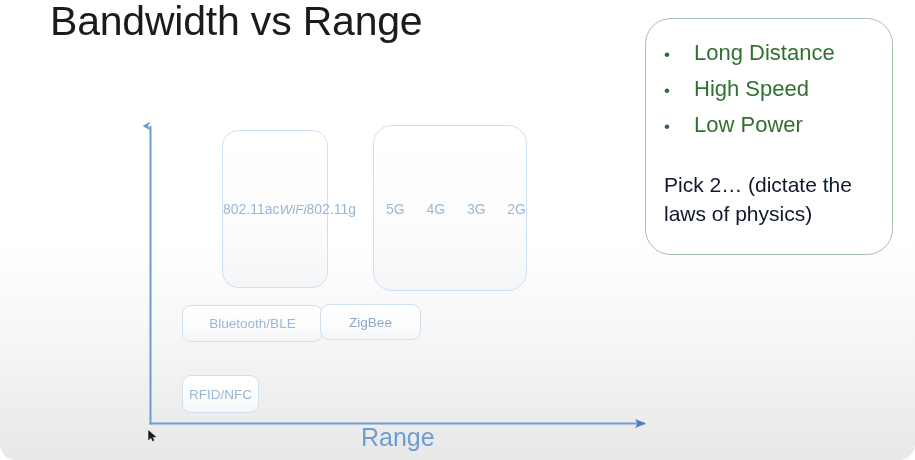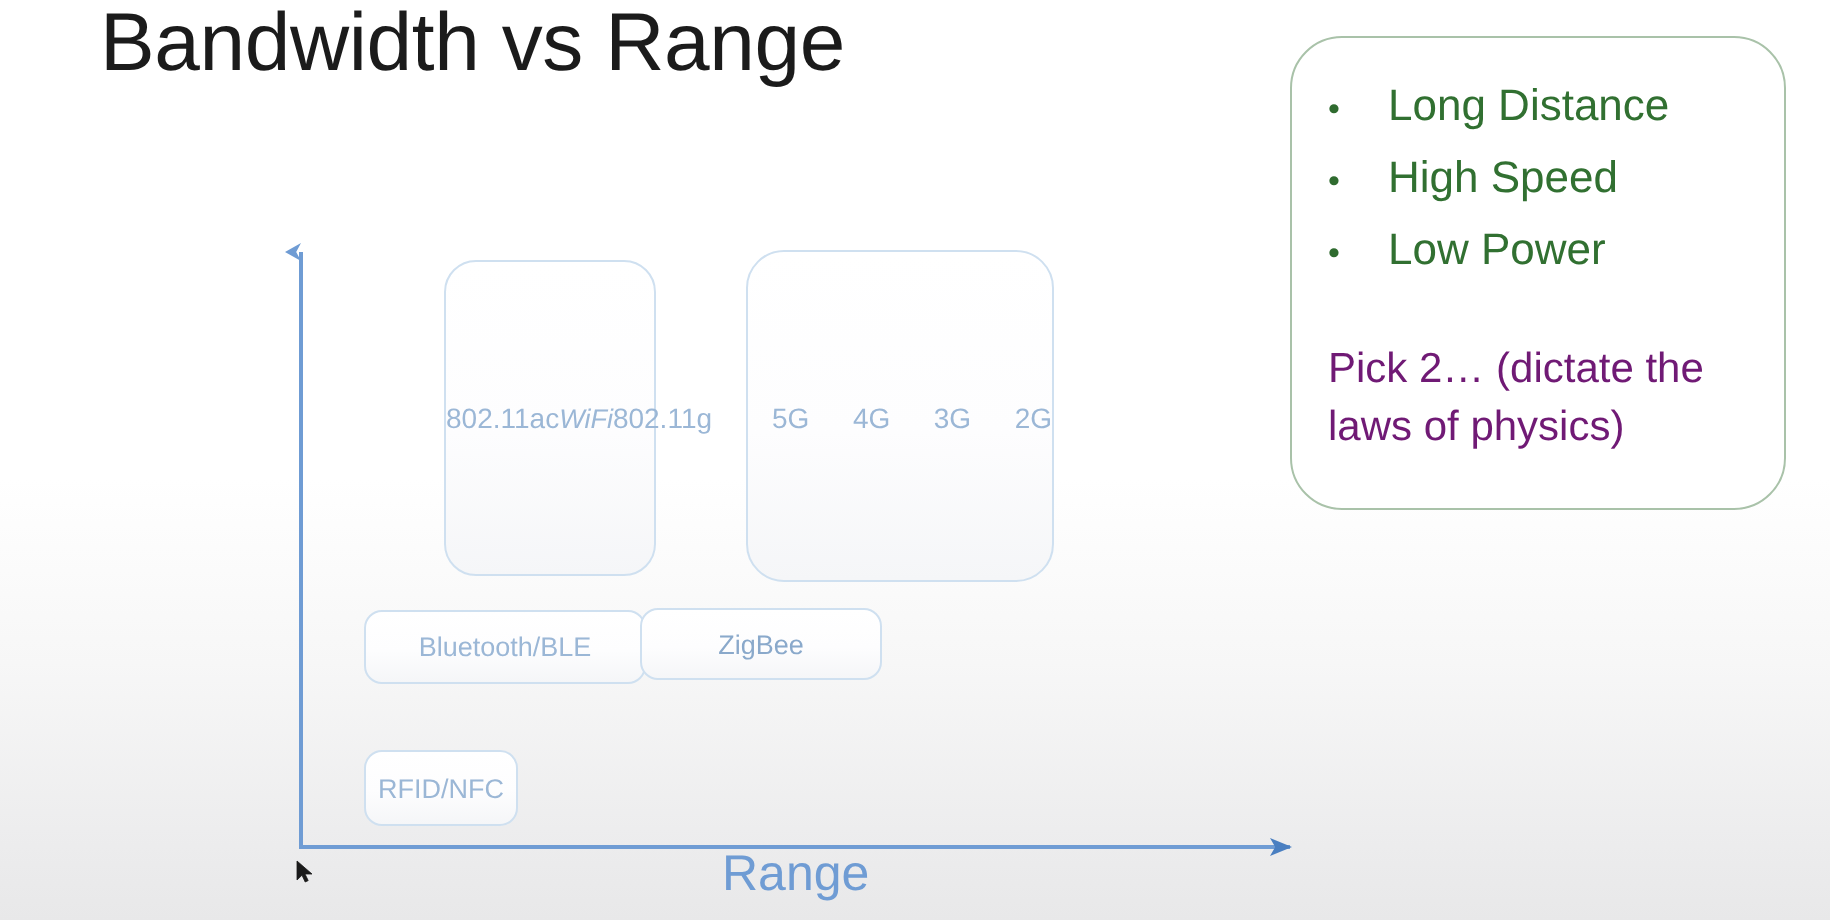--- a/index.html
+++ b/index.html
@@ -11,20 +11,21 @@
     height: 460px;
     overflow: hidden;
     font-family: "Liberation Sans", sans-serif;
   }
   #slide {
     position: relative;
     width: 915px;
     height: 460px;
     background: linear-gradient(to bottom, #ffffff 0%, #ffffff 52%, #f7f7f7 72%, #ececed 92%, #e8e8e9 100%);
     overflow: hidden;
+    border-radius: 16px;
   }
 
   
   #title {
     position: absolute;
     left: 50px;
     top: -2px;
     font-size: 41px;
     font-weight: 400;
     color: #1b1b1b;
@@ -103,21 +104,21 @@
     left: 182px;
     top: 305px;
     width: 141px;
     height: 37px;
     border-radius: 9px;
     font-size: 13.5px;
   }
   #zigbee-box {
     left: 320px;
     top: 304px;
-    width: 121px;
+    width: 101px;
     height: 36px;
     border-radius: 9px;
     font-size: 13.5px;
     color: #8aa9cb;
   }
   #rfid-box {
     left: 182px;
     top: 375px;
     width: 77px;
     height: 38px;
@@ -166,21 +167,21 @@
   #callout-list li .bullet {
     color: #2f6b2f;
     font-size: 17px;
     width: 30px;
     flex: 0 0 30px;
     text-align: left;
     line-height: 34px;
   }
   #callout-note {
     margin-top: 26px;
-    color: #701a75;
+    color: #0f172a;
     font-size: 21px;
     line-height: 29px;
   }
 
   
   #cursor {
     position: absolute;
     left: 148px;
     top: 430px;
     width: 10px;

